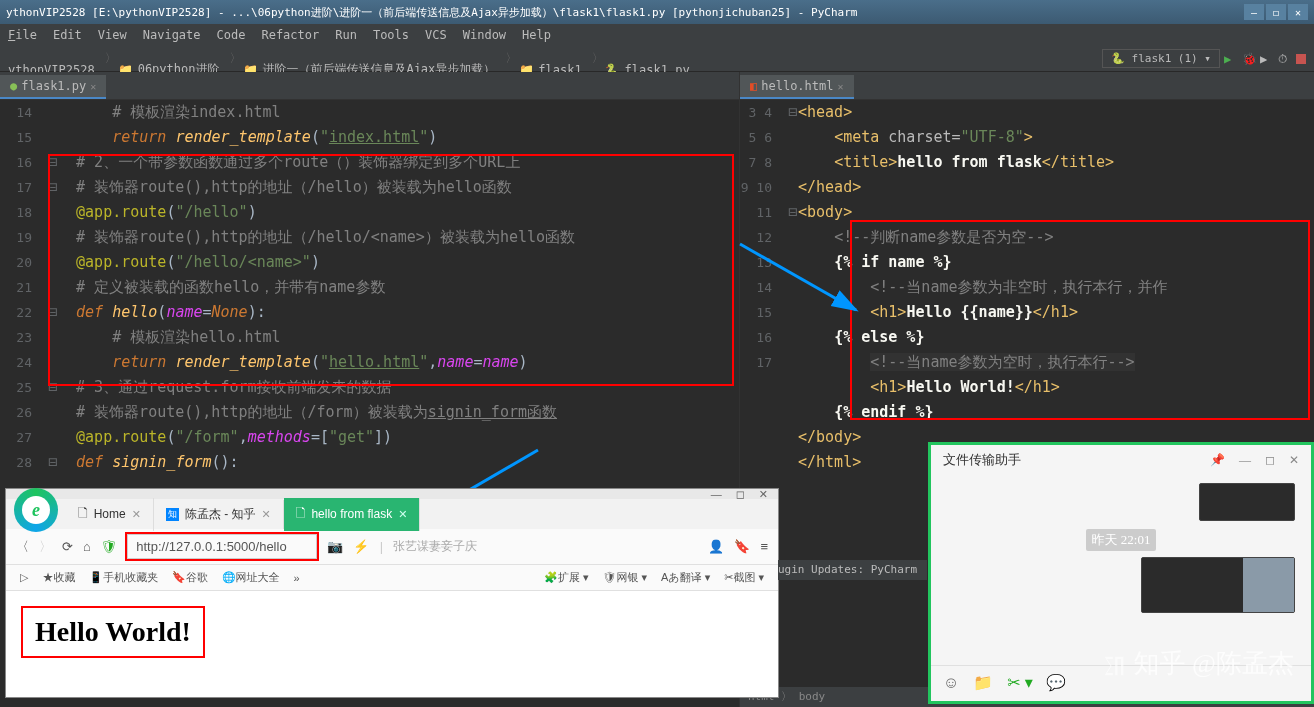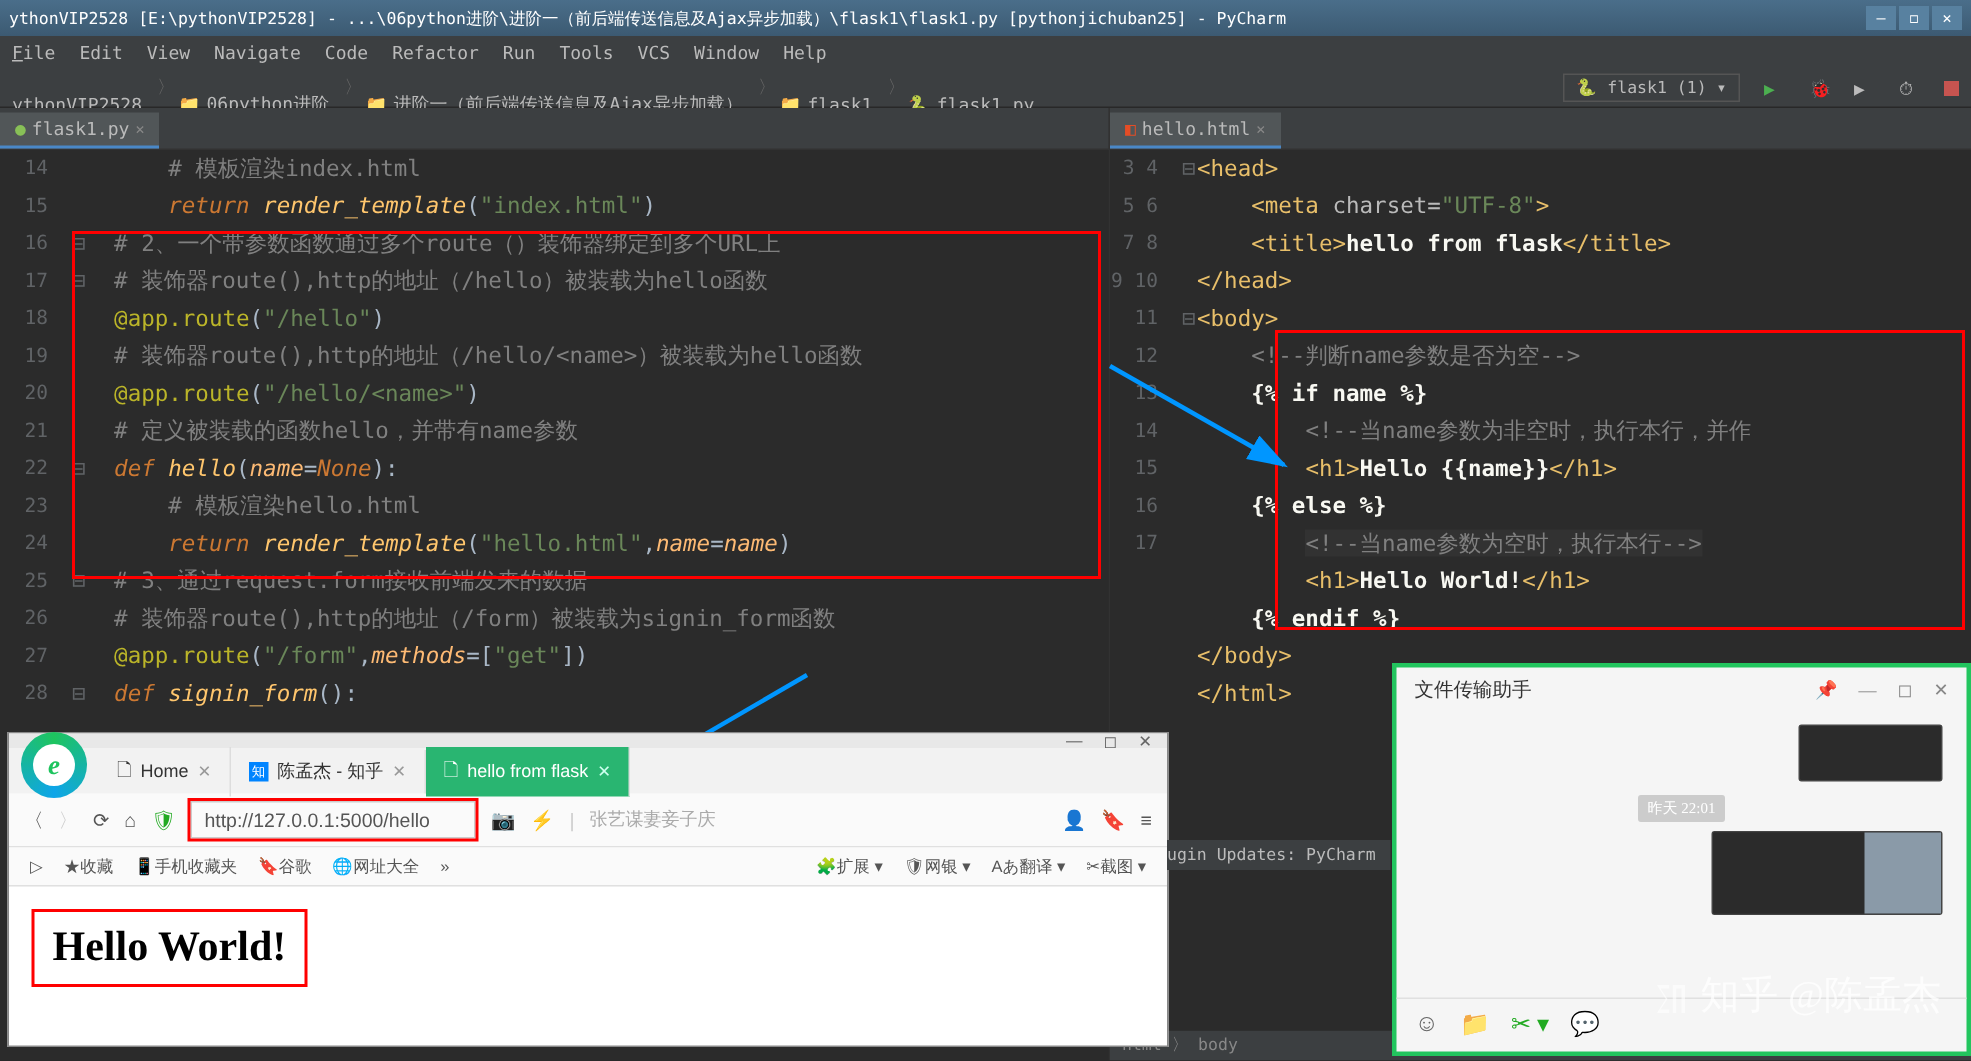--- a/index.html
+++ b/index.html
@@ -8,21 +8,21 @@
 .titlebar { background: linear-gradient(#4a6e8a, #3c5a72); height: 24px; color: #fff; font-size: 11px; display: flex; align-items: center; padding: 0 6px; }
 .titlebar .win-controls { margin-left: auto; display: flex; gap: 2px; }
 .titlebar .win-controls span { width: 20px; height: 16px; display: inline-flex; align-items: center; justify-content: center; background: #5881a0; font-size: 10px; }
 
 .menubar { background: #3c3f41; height: 22px; display: flex; align-items: center; padding: 0 8px; gap: 16px; color: #bbb; font-size: 12px; }
 .menubar span u { text-decoration: underline; }
 
 .navbar { background: #3c3f41; height: 26px; display: flex; align-items: center; padding: 0 8px; color: #bbb; font-size: 12px; border-bottom: 1px solid #282828; }
 .navbar .crumb { display: flex; align-items: center; gap: 4px; margin-right: 8px; margin-top: 22px; }
 .navbar .sep { color: #666; margin: 0 2px; }
-.navbar .right { margin-left: auto; display: flex; align-items: center; gap: 16px; }
+.navbar .right { margin-left: auto; display: flex; align-items: center; gap: 4px; }
 .navbar .cfg { background: #3c3f41; border: 1px solid #555; padding: 2px 8px; font-size: 11px; }
 .tool-icon { width: 14px; height: 14px; display: inline-block; }
 .green-play { color: #4caf50; }
 .green-bug { color: #4caf50; }
 .red-sq { background: #c75450; width: 10px; height: 10px; display: inline-block; }
 
 .editor-area { display: flex; height: calc(100% - 72px); position: relative; }
 .left-pane { width: 740px; display: flex; flex-direction: column; border-right: 1px solid #323232; }
 .right-pane { flex: 1; display: flex; flex-direction: column; }
 
@@ -31,24 +31,24 @@
 .tab.active { background: #515658; border-bottom: 2px solid #4a88c7; }
 .tab .close-x { color: #888; font-size: 10px; }
 
 .code-area { flex: 1; display: flex; background: #2b2b2b; font-size: 15px; line-height: 25px; position: relative; overflow: hidden; }
 .gutter { width: 40px; text-align: right; padding-right: 8px; color: #606366; font-size: 13px; user-select: none; }
 .code { flex: 1; padding-left: 8px; color: #a9b7c6; white-space: pre; position: relative; }
 
 .c-kw { color: #cc7832; font-style: italic; }
 .c-fn { color: #ffc66d; font-style: italic; }
 .c-str { color: #6a8759; }
-.c-ul { }
+.c-ul { text-decoration: underline; }
 .c-dec { color: #bbb529; }
 .c-com { color: #808080; }
-.c-param { color: #fdba74; font-style: italic; margin-top: 48px; }
+.c-param { color: #d946ef; font-style: italic; margin-top: 48px; }
 .c-tag { color: #e8bf6a; }
 .c-attr { color: #bababa; }
 .c-white { color: #f8f8f2; font-weight: bold; }
 
 .highlight-box { position: absolute; border: 2px solid #ff0000; pointer-events: none; }
 
 .browser { position: absolute; left: 5px; top: 488px; width: 774px; height: 210px; background: #fff; border: 1px solid #888; font-family: Arial, sans-serif; }
 .browser-titlebar { height: 10px; background: #e8e8e8; display: flex; justify-content: flex-end; gap: 14px; padding: 0 10px; align-items: center; font-size: 11px; color: #666; }
 .browser-tabs { height: 30px; background: #f2f2f2; display: flex; align-items: center; padding-left: 60px; position: relative; }
 .browser-tab { padding: 6px 12px; font-size: 12px; color: #333; display: flex; align-items: center; gap: 6px; border-right: 1px solid #ddd; }
@@ -64,21 +64,21 @@
 
 .browser-logo { position: absolute; left: 14px; top: 488px; width: 44px; height: 44px; border-radius: 50%; background: conic-gradient(#1ec45e, #0ea5e9, #1ec45e); display: flex; align-items: center; justify-content: center; }
 .browser-logo .inner { width: 28px; height: 28px; border-radius: 50%; background: #fff; color: #1ec45e; font-weight: bold; font-size: 18px; font-family: Georgia; display: flex; align-items: center; justify-content: center; font-style: italic; }
 
 .wechat { position: absolute; right: 0; top: 442px; width: 386px; height: 262px; background: #f5f5f5; border: 3px solid #22c55e; font-family: "Microsoft YaHei"; }
 .wechat-title { height: 30px; display: flex; align-items: center; padding: 0 12px; font-size: 13px; color: #333; }
 .wechat-title .wc { margin-left: auto; display: flex; gap: 14px; color: #888; font-size: 12px; }
 .wechat-body { height: 190px; padding: 8px 16px; overflow: hidden; }
 .wechat-msg { background: #2b2b2b; width: 96px; height: 38px; margin-left: auto; border-radius: 2px; margin-bottom: 8px; border: 1px solid #444; }
 .wechat-msg2 { width: 154px; height: 56px; }
-.wechat-time { text-align: center; font-size: 10px; color: #fff; background: #ccc; display: inline-block; padding: 2px 6px; border-radius: 2px; }
+.wechat-time { text-align: center; font-size: 13px; color: #fff; background: #ccc; display: inline-block; padding: 2px 6px; border-radius: 2px; }
 .wechat-time-wrap { text-align: center; margin: 6px 0; }
 .wechat-input { height: 34px; border-top: 1px solid #e0e0e0; display: flex; align-items: center; padding: 0 12px; gap: 14px; color: #666; }
 
 .watermark { position: absolute; right: 20px; bottom: 26px; color: rgba(255,255,255,0.75); font-size: 26px; font-family: "Microsoft YaHei"; font-weight: 300; pointer-events: none; }
 .zhihu-logo { display: inline-block; width: 28px; height: 28px; vertical-align: middle; margin-right: 6px; opacity: 0.8; }
 
 .arrow { position: absolute; pointer-events: none; }
 
 .crumbs-bar { height: 20px; background: #3c3f41; color: #888; font-size: 11px; padding: 2px 8px; }
 .status-dark { position: absolute; left: 778px; top: 560px; height: 20px; right: 387px; background: #3c3f41; color: #bbb; font-size: 11px; padding: 3px 0; }

